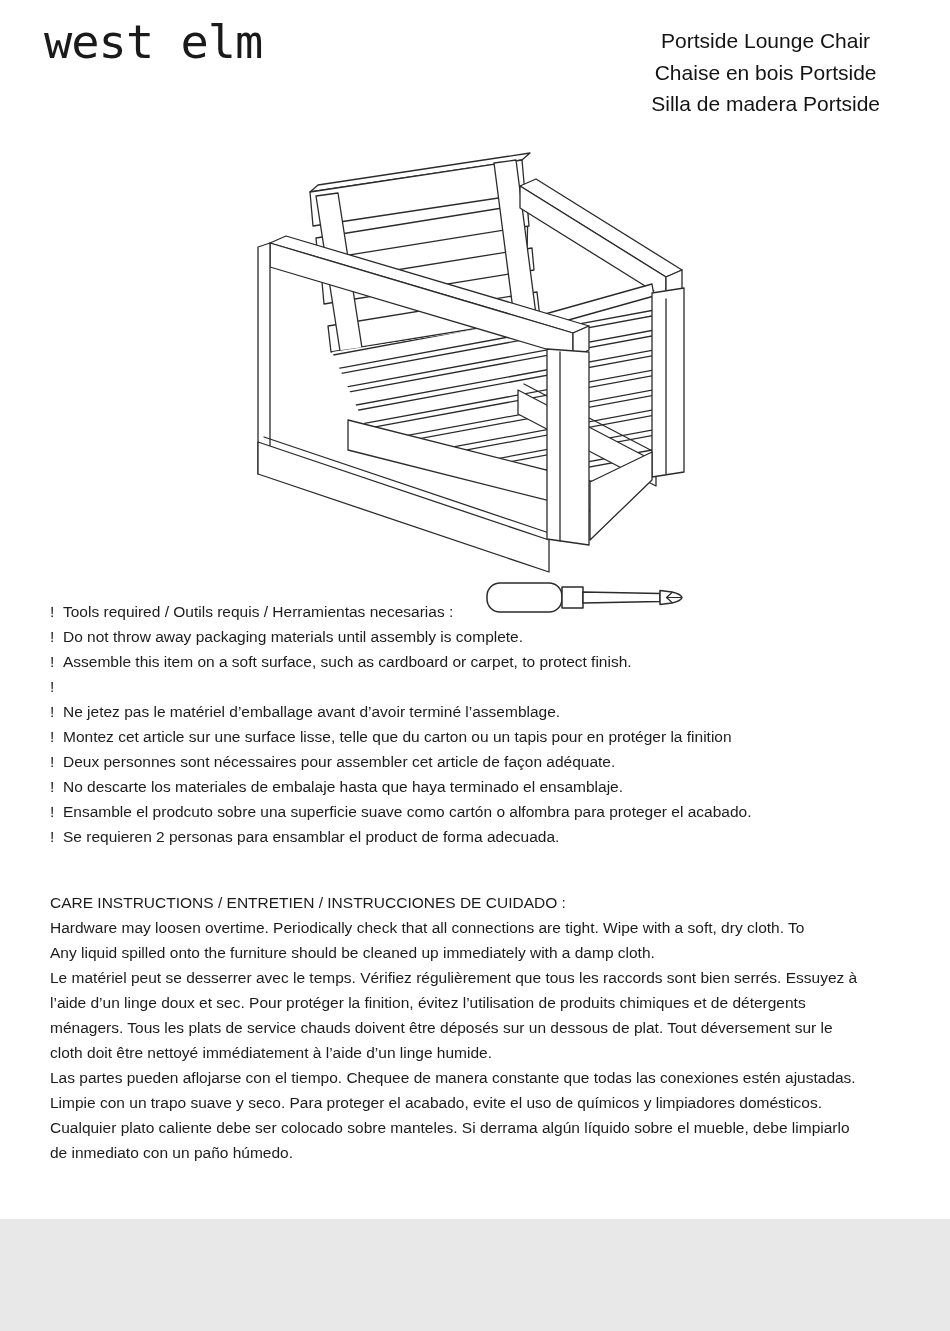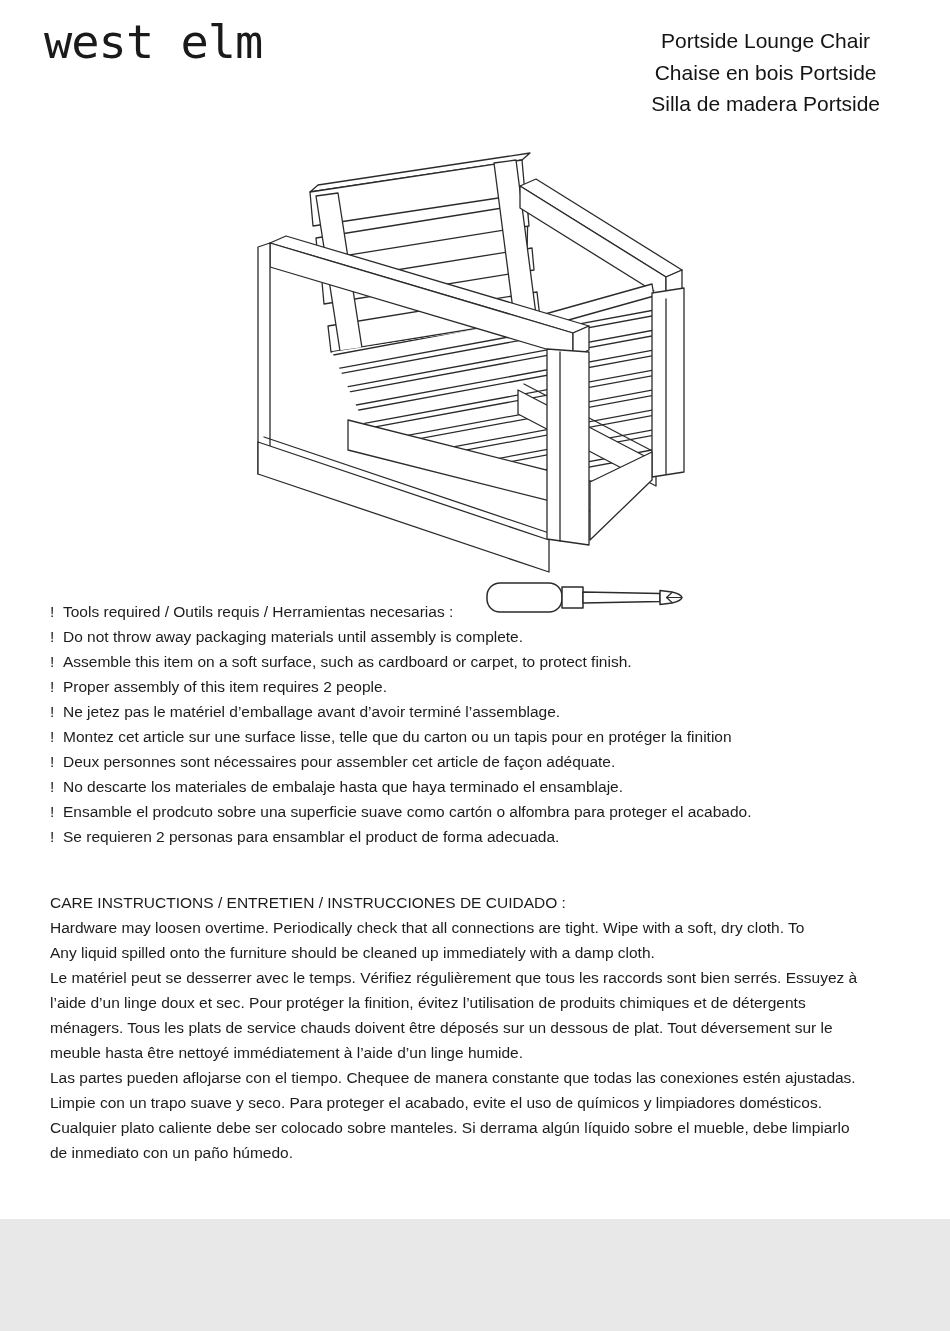--- a/index.html
+++ b/index.html
@@ -132,21 +132,20 @@
     <div class="wrow">
         <span class="bul">!</span>
         <span>Do not throw away packaging materials until assembly is complete.</span>
       </div>
     <div class="wrow">
         <span class="bul">!</span>
         <span>Assemble this item on a soft surface, such as cardboard or carpet, to protect finish.</span>
       </div>
     <div class="wrow">
         <span class="bul">!</span>
-        <span>Proper assembly of this item requires 2 people.</span>
       </div>
     <div class="wrow">
         <span class="bul">!</span>
         <span>Ne jetez pas le matériel d’emballage avant d’avoir terminé l’assemblage.</span>
       </div>
     <div class="wrow">
         <span class="bul">!</span>
         <span>Montez cet article sur une surface lisse, telle que du carton ou un tapis pour en protéger la finition</span>
       </div>
     <div class="wrow">
@@ -167,21 +166,21 @@
       </div>
   </div>
 
   <div class="care">
     <div>CARE INSTRUCTIONS / ENTRETIEN / INSTRUCCIONES DE CUIDADO :</div>
     <div>Hardware may loosen overtime. Periodically check that all connections are tight. Wipe with a soft, dry cloth. To</div>
     <div>Any liquid spilled onto the furniture should be cleaned up immediately with a damp cloth.</div>
     <div>Le matériel peut se desserrer avec le temps. Vérifiez régulièrement que tous les raccords sont bien serrés. Essuyez à</div>
     <div>l’aide d’un linge doux et sec. Pour protéger la finition, évitez l’utilisation de produits chimiques et de détergents</div>
     <div>ménagers. Tous les plats de service chauds doivent être déposés sur un dessous de plat. Tout déversement sur le</div>
-    <div>meuble hasta être nettoyé immédiatement à l’aide d’un linge humide.</div>
+    <div>cloth doit être nettoyé immédiatement à l’aide d’un linge humide.</div>
     <div>Las partes pueden aflojarse con el tiempo. Chequee de manera constante que todas las conexiones estén ajustadas.</div>
     <div>Limpie con un trapo suave y seco. Para proteger el acabado, evite el uso de químicos y limpiadores domésticos.</div>
     <div>Cualquier plato caliente debe ser colocado sobre manteles. Si derrama algún líquido sobre el mueble, debe limpiarlo</div>
     <div>de inmediato con un paño húmedo.</div>
   </div>
 
   <div class="rule-thick"></div>
   <div class="rule-thin"></div>
   <div class="footer-left">430855 / 5461996#, Oct 18. 2016</div>
   <div class="footer-right">Page 1</div>

